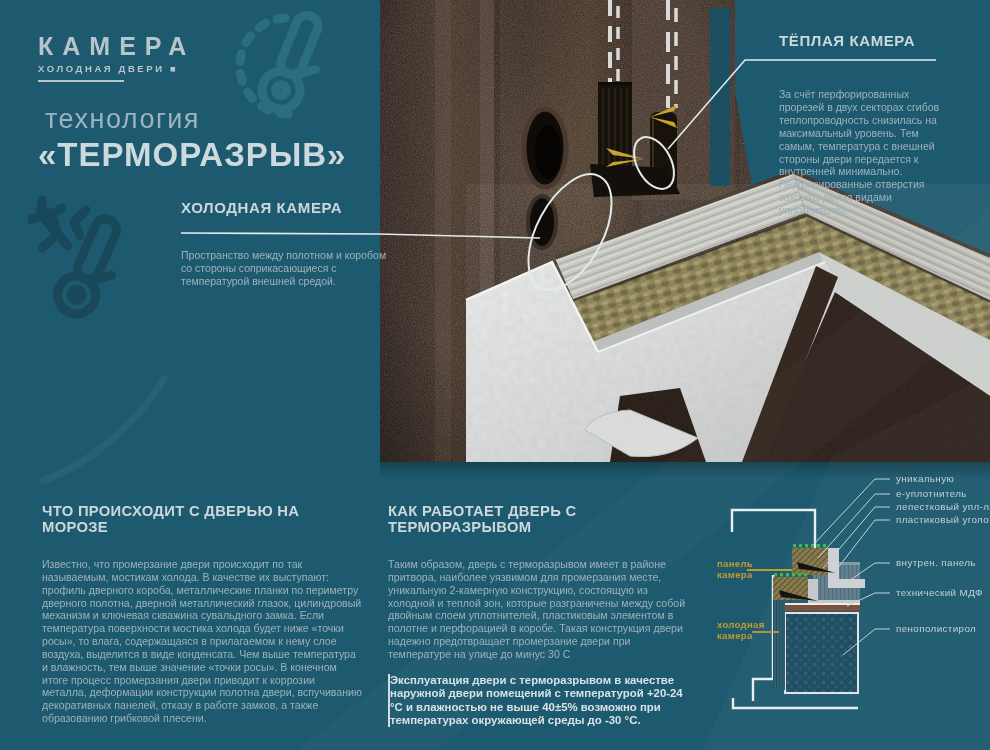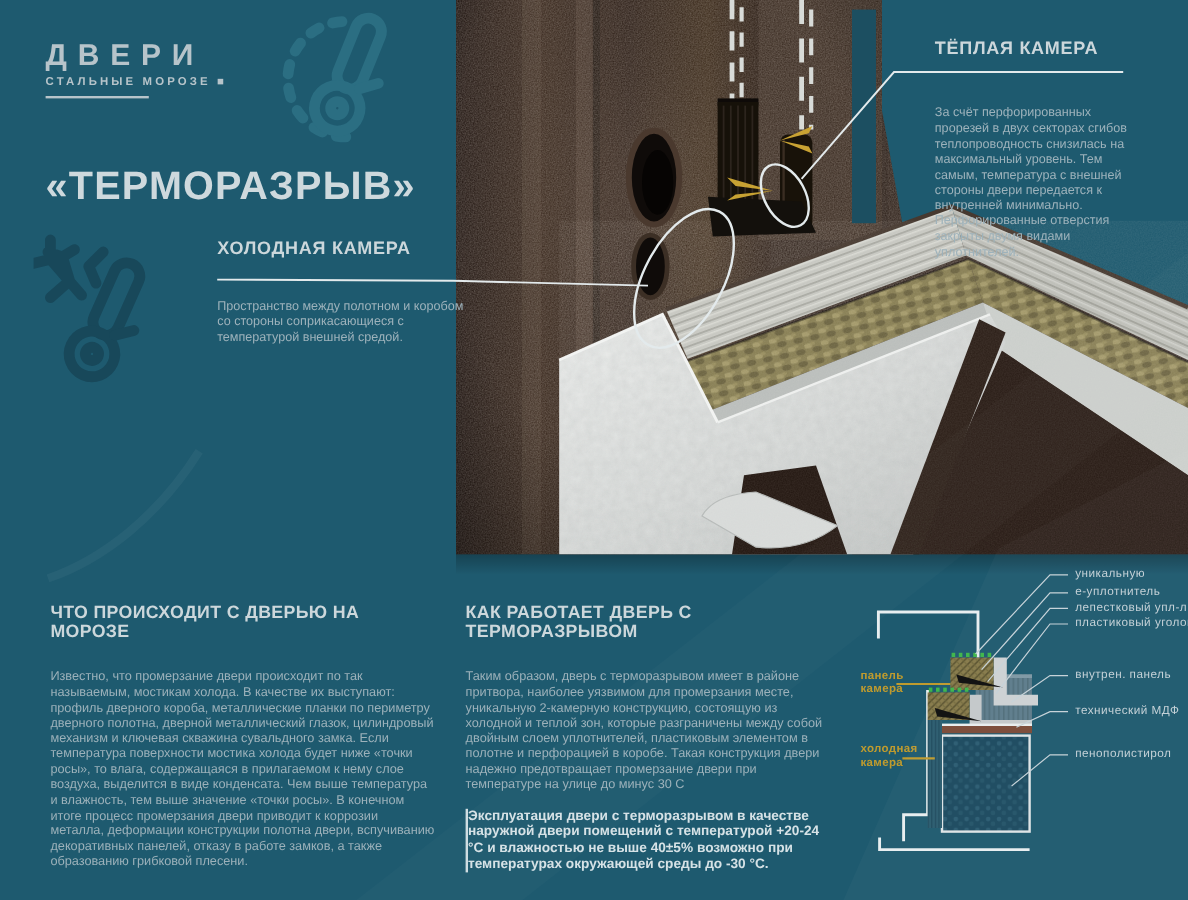--- a/index.html
+++ b/index.html
@@ -68,28 +68,29 @@
       </g>
       <path d="M40,56 L14,26 M14,26 L14,10 M14,26 L-2,30 M30,44 L14,58 M30,44 L24,24 M24,24 L34,18 M24,24 L12,20 M46,32 L58,20 M46,32 L52,46"></path>
     </g>
   </svg>
 
   <svg class="abs" style="left:0px;top:360px;" width="260" height="130" viewBox="0 0 260 130">
     <path d="M40,122 C86,106 132,70 166,16" fill="none" stroke="rgba(255,255,255,0.045)" stroke-width="7"></path>
   </svg>
 
   <div class="abs logo">
-    <div class="logo-name">ДВЕРИ</div>
+    <div class="logo-name">КАМЕРА</div>
     <div class="logo-tag">
-      <span>СТАЛЬНЫЕ МОРОЗЕ</span>
+      <span>ХОЛОДНАЯ ДВЕРИ</span>
       <span>■</span>
     </div>
     <div class="logo-rule"></div>
   </div>
 
+  <div class="abs title1">технология</div>
   <div class="abs title2">«ТЕРМОРАЗРЫВ»</div>
 
   <svg class="abs" style="left:380px;top:0px;" width="610" height="462" viewBox="0 0 610 462">
     <defs>
       <linearGradient id="gLeaf" x1="0" y1="0" x2="1" y2="0">
         <stop offset="0" stop-color="#1f1410"></stop>
           <stop offset="0.28" stop-color="#37261b"></stop>
         <stop offset="0.55" stop-color="#2a1c15"></stop>
           <stop offset="0.8" stop-color="#392818"></stop>
         <stop offset="1" stop-color="#261811"></stop>

